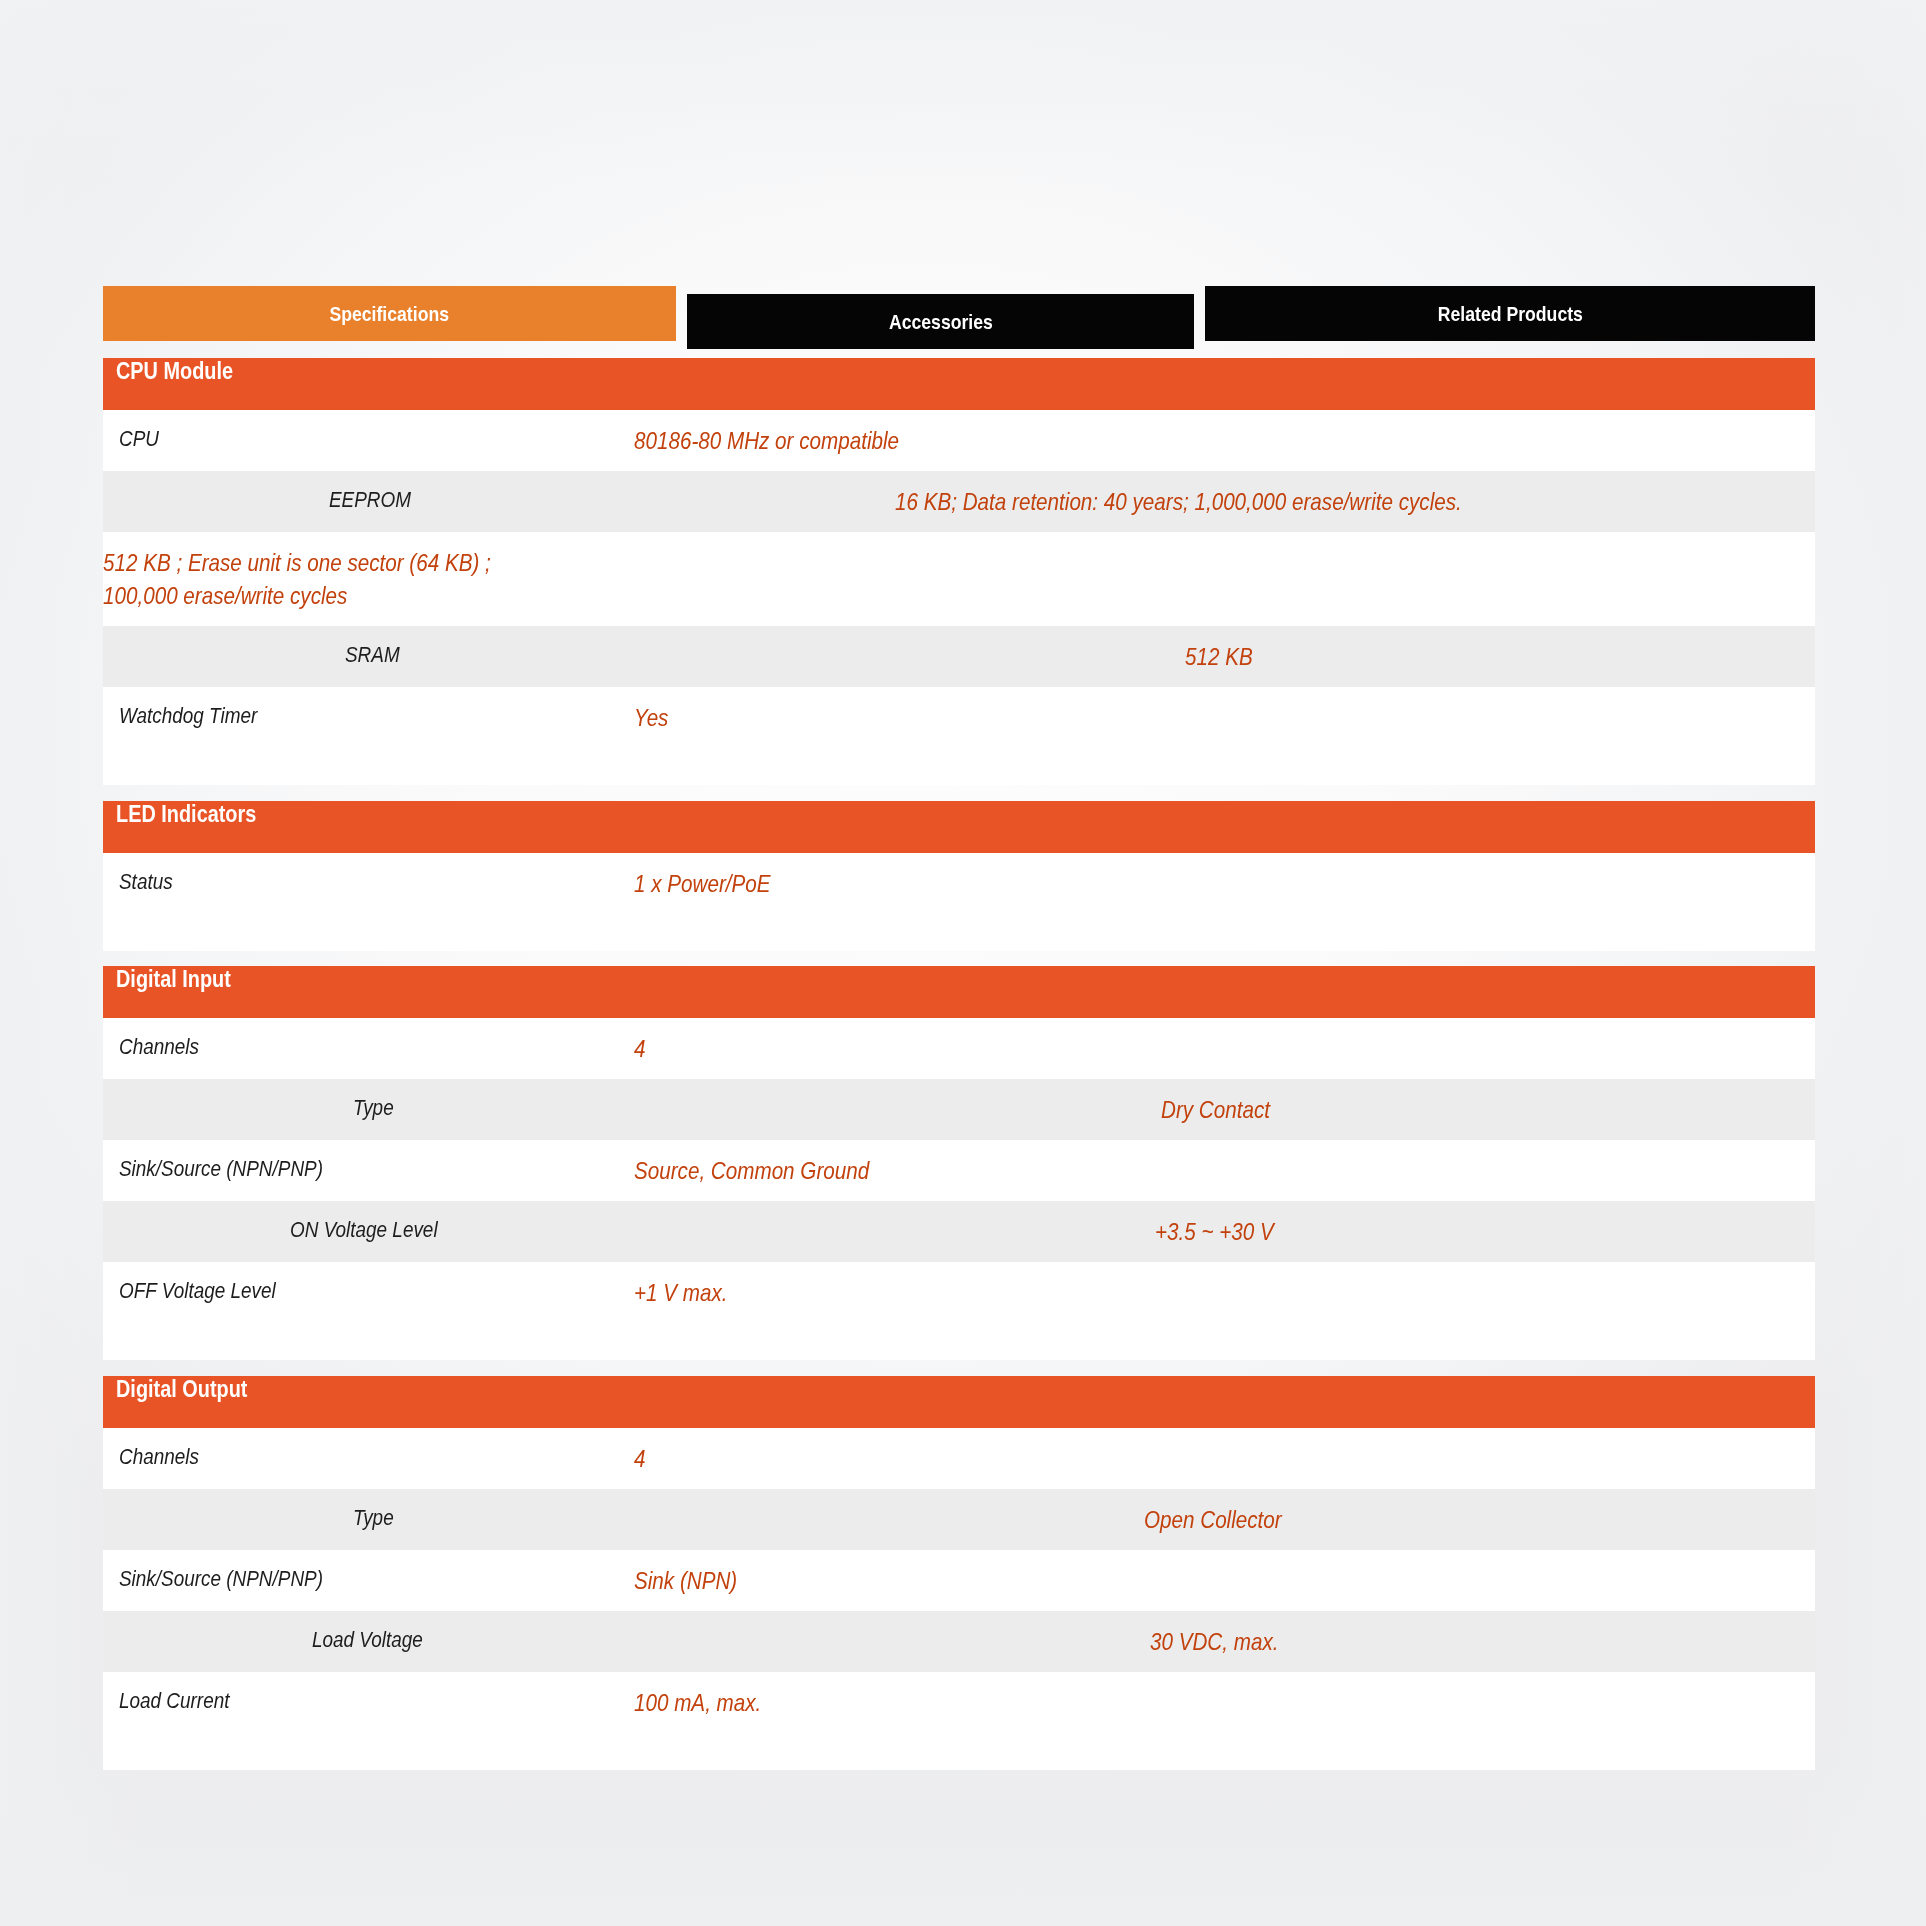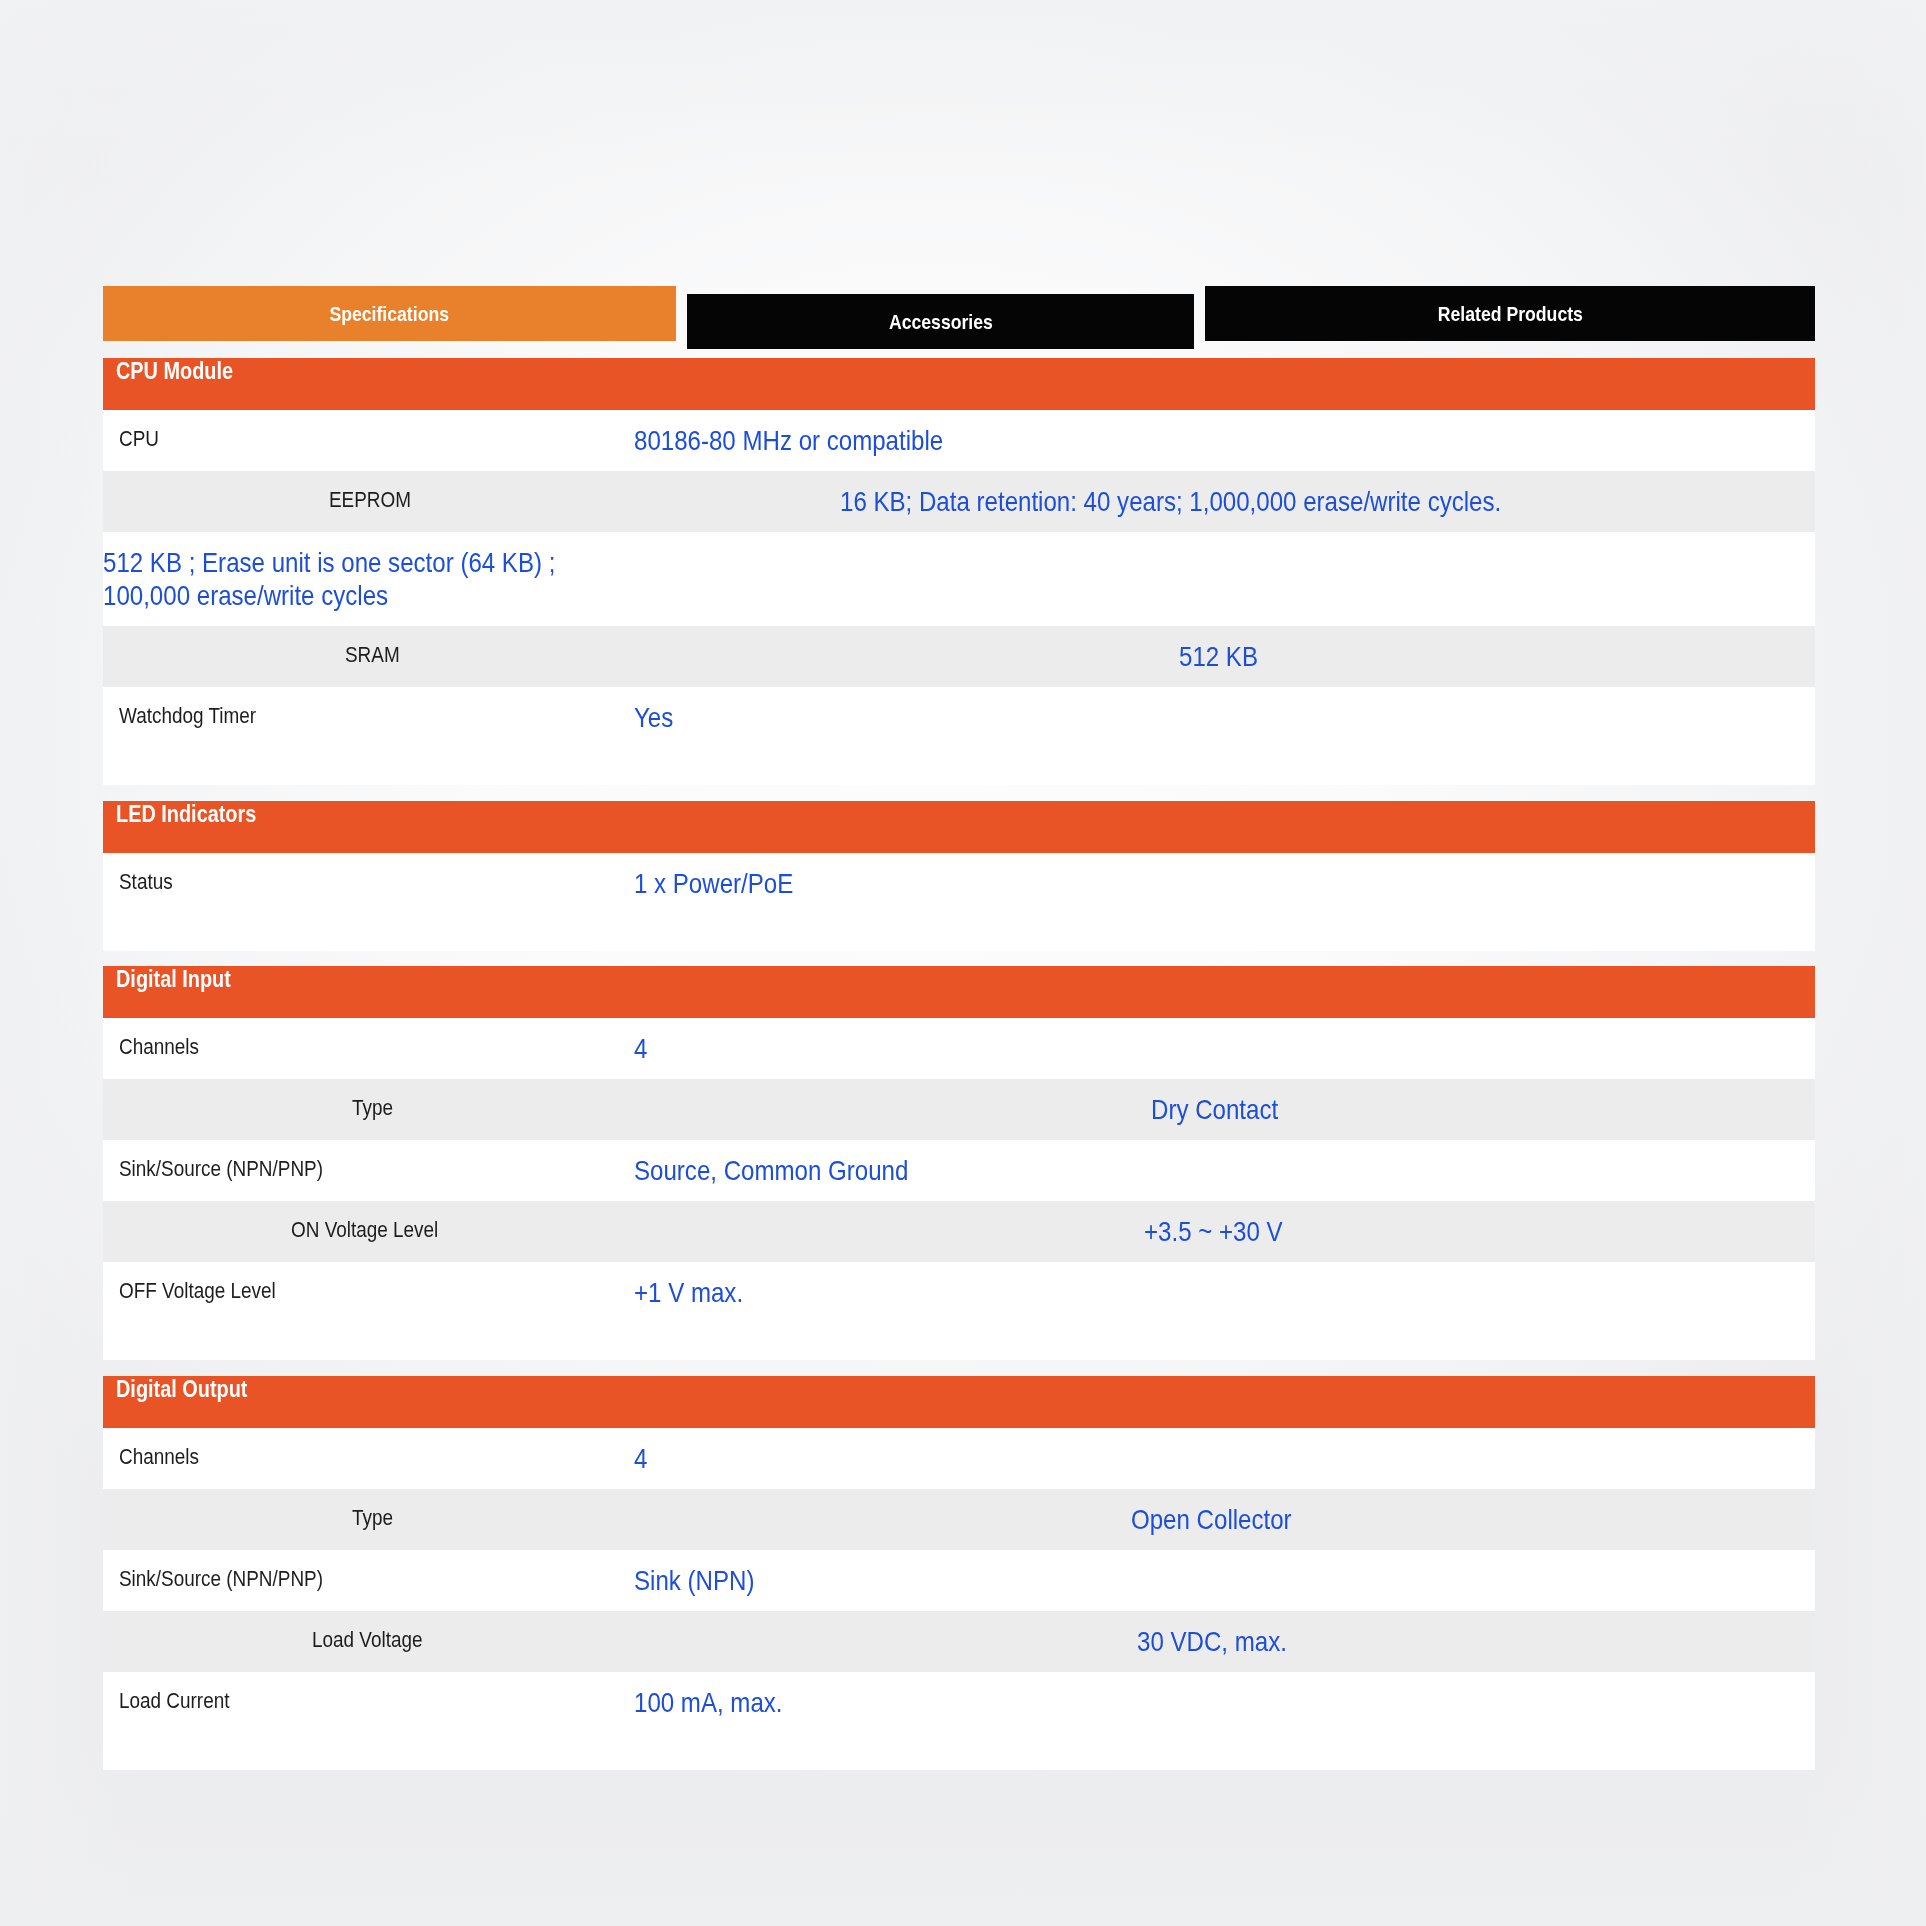--- a/index.html
+++ b/index.html
@@ -103,34 +103,36 @@
 
   .row .label {
     width: 531px;
     flex: 0 0 531px;
     padding-left: 15.6px;
     box-sizing: border-box;
     color: #1d1d1d;
     font-size: 22px;
     line-height: 30px;
     display: block;
+    font-style: italic;
   }
   .row .label span,
   .row .value span {
     display: inline-block;
     transform: scaleX(0.86);
     transform-origin: left center;
   }
   .row .value {
     flex: 1 1 auto;
-    color: #1d4ed8;
-    font-size: 28px;
+    color: #c2410c;
+    font-size: 24px;
     line-height: 33px;
     white-space: pre-line;
     display: block;
+    font-style: italic;
   }
 
   
   .row.pad { padding-bottom: 51px; }
   .gap-after { height: 15.6px; background: transparent; }
 </style>
 </head>
 <body>
 
 <div id="page">

